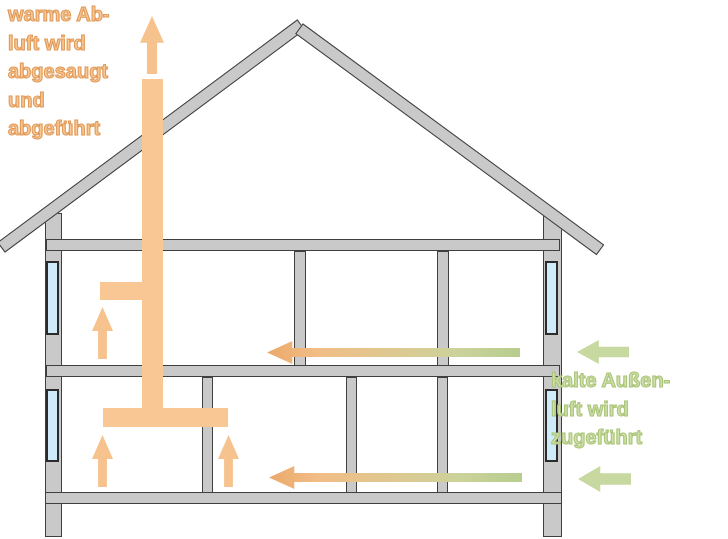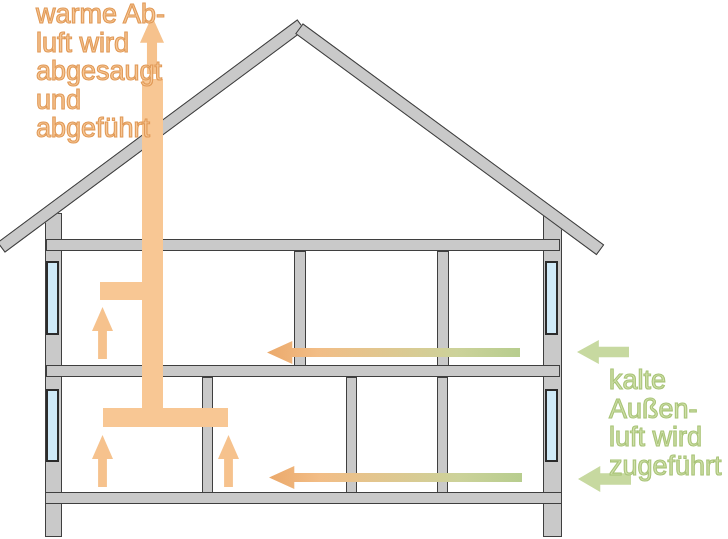--- a/index.html
+++ b/index.html
@@ -48,26 +48,25 @@
     filter: drop-shadow(-3px 5px 3px rgba(25,25,25,0.55));
   }
   .arrow-green {
     background: #c7d9a0;
     clip-path: polygon(0% 50%, 42% 0%, 42% 28%, 100% 28%, 100% 72%, 42% 72%, 42% 100%);
     filter: drop-shadow(-5px 5px 3px rgba(20,20,20,0.65));
   }
 
   
   .label {
-    font-weight: normal;
-    font-size: 27px;
+    font-weight: bold;
+    font-size: 20px;
     line-height: 28.5px;
     white-space: pre-line;
     z-index: 6;
-    margin-left: 28px;
   }
   .label-exhaust {
     color: #f7c795;
     -webkit-text-stroke: 1.1px #e19a58;
   }
   .label-supply {
     color: #d0e0aa;
     -webkit-text-stroke: 1.1px #a9c478;
   }
 </style>
@@ -114,17 +113,17 @@
   <div class="abs arrow arrow-flow" style="left:269px; top:465px; width:253px; height:25px;"></div>
 
   <div class="abs arrow arrow-green" style="left:577px; top:340px; width:52px; height:24px;"></div>
   <div class="abs arrow arrow-green" style="left:578px; top:466px; width:53px; height:26px;"></div>
 
   <div class="abs label label-exhaust" style="left:8px; top:0px; width:145px;">warme Ab-
 luft wird
 abgesaugt
 und
 abgeführt</div>
-  <div class="abs label label-supply" style="left:581px; top:366px; width:148px;">kalte Außen-
+  <div class="abs label label-supply" style="left:551px; top:366px; width:148px;">kalte Außen-
 luft wird
 zugeführt</div>
 
 </div>
 
 </body></html>

